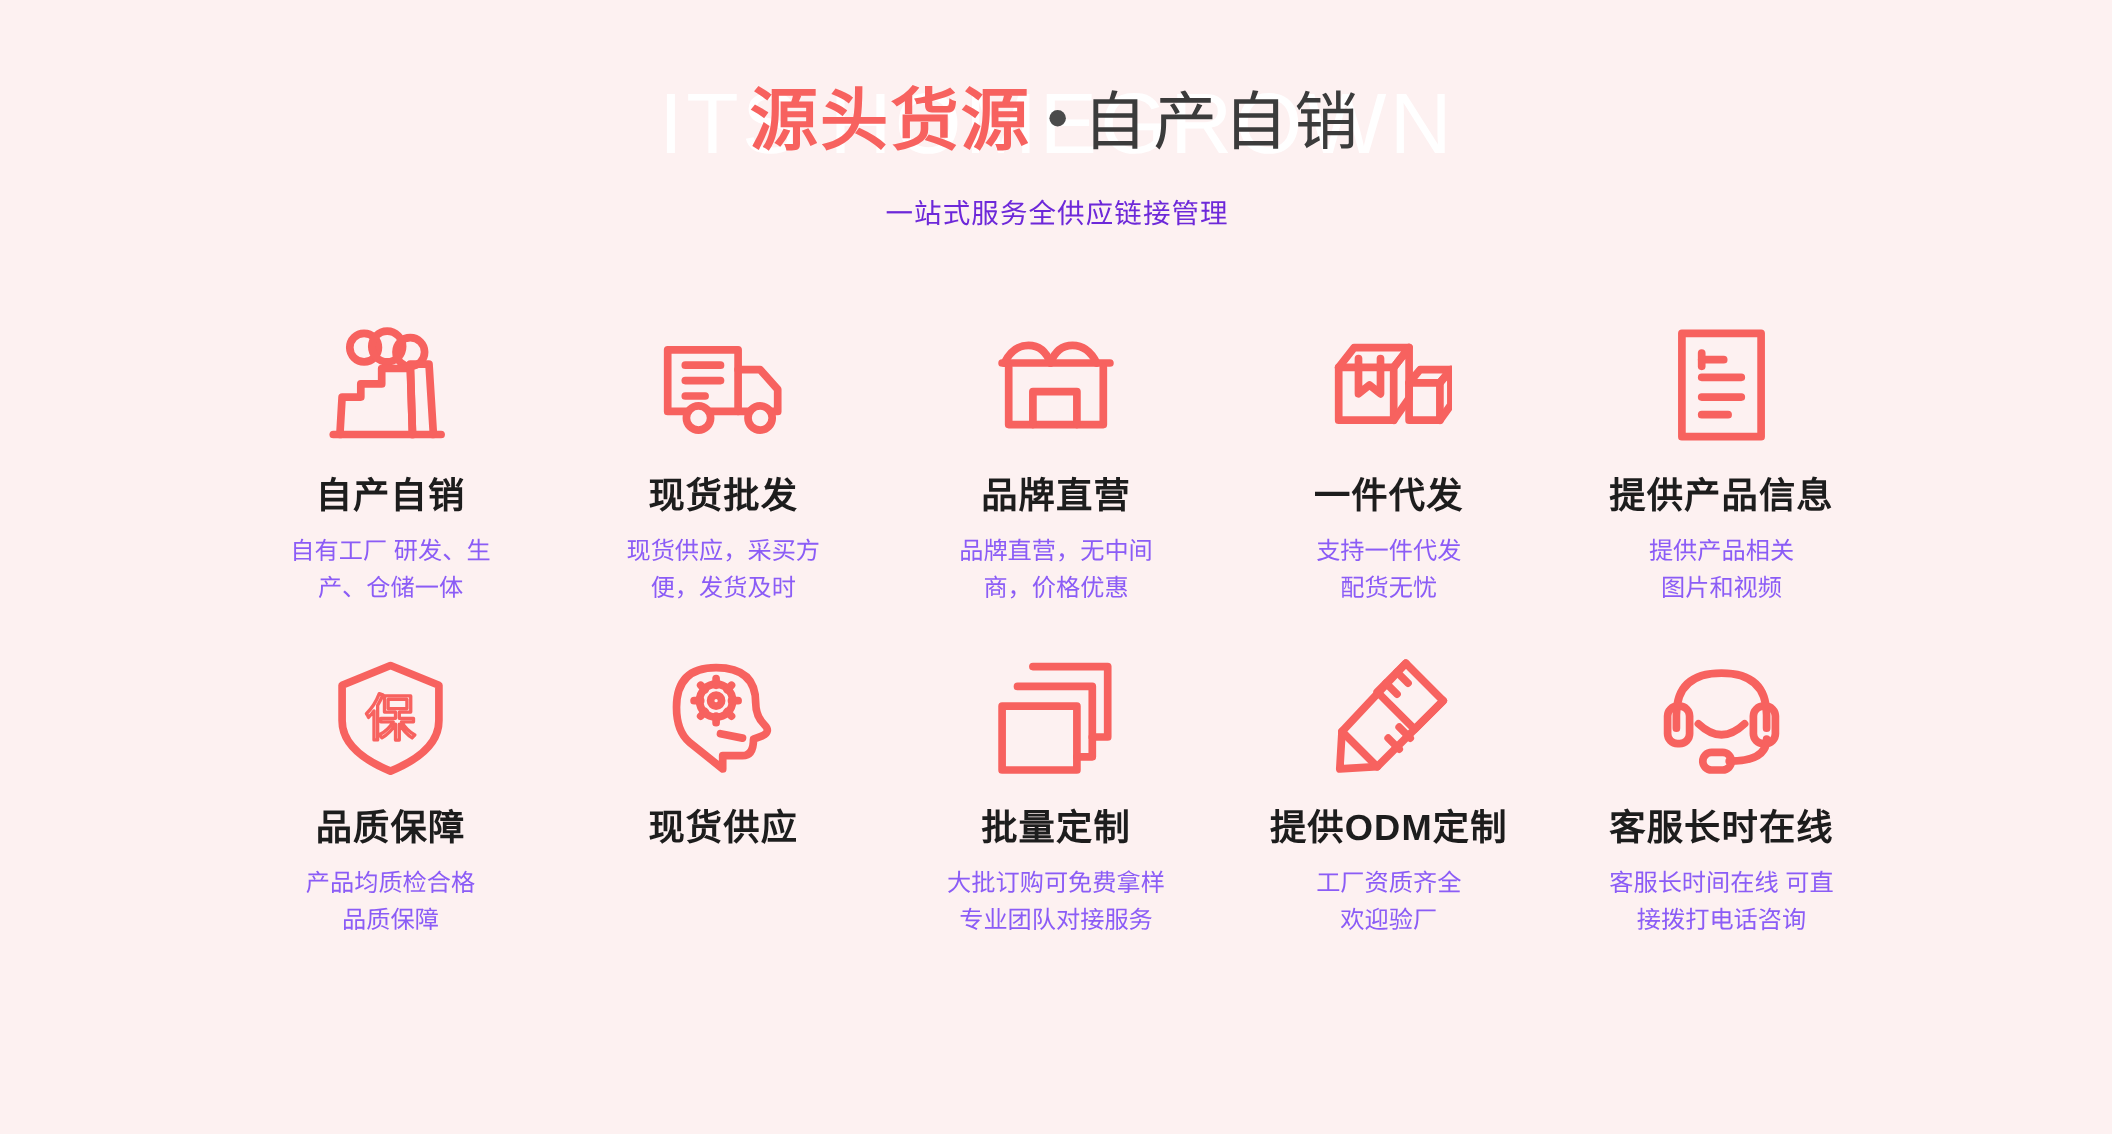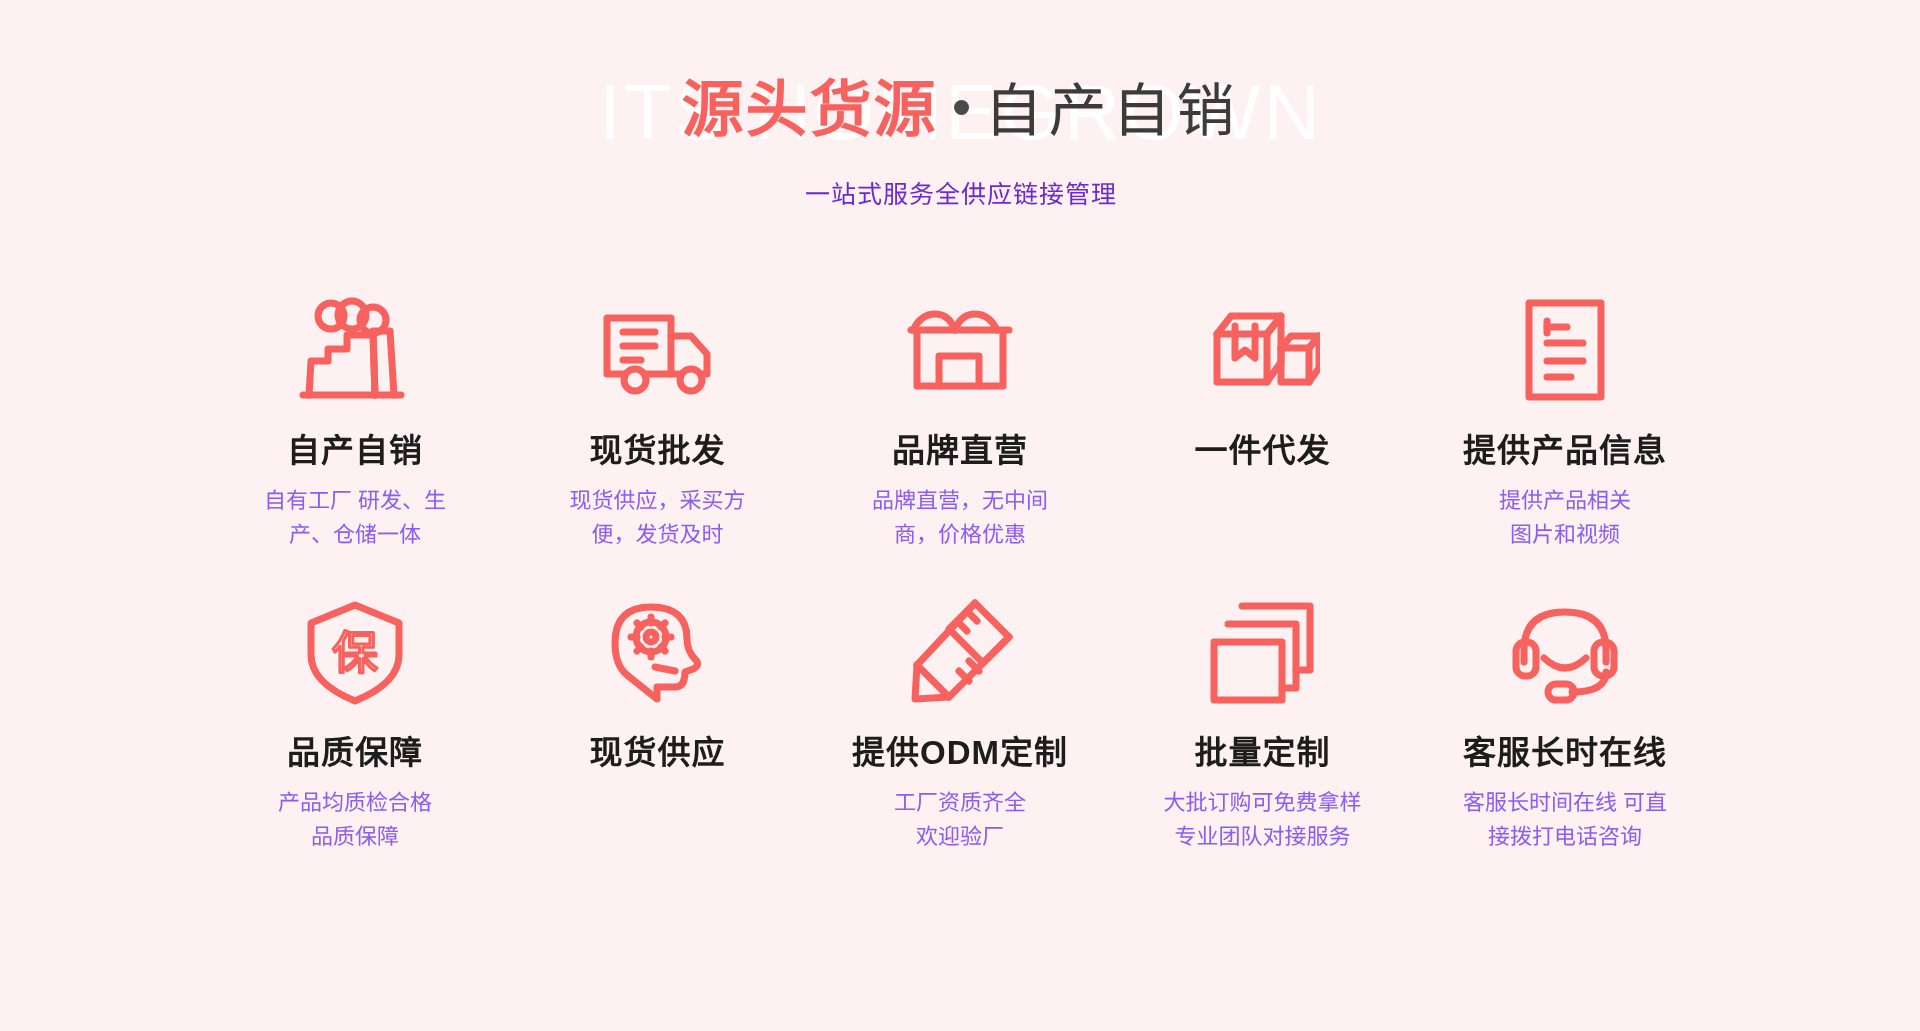--- a/index.html
+++ b/index.html
@@ -215,20 +215,22 @@
             <path d="M12 36 L12 84 L62 84 L62 36 Z"></path>
             <path d="M12 36 L26 18 L76 18 L62 36"></path>
             <path d="M62 36 L76 18 L76 64 L62 84"></path>
             <path d="M30 28 L30 60 L40 52 L50 60 L50 28"></path>
             <path d="M76 50 L76 84 L104 84 L104 50 Z"></path>
             <path d="M76 50 L86 38 L114 38 L104 50"></path>
             <path d="M104 50 L114 38 L114 70 L104 84"></path>
           </svg>
         </div>
         <div class="cell-title">一件代发</div>
+        <div class="cell-desc" style="white-space:pre-line;">支持一件代发
+配货无忧</div>
       </div>
 
       <div class="cell">
         <div class="icon-box">
           <svg width="100" height="110" viewBox="0 0 100 110" fill="none" stroke="#f7625f" stroke-width="7" stroke-linecap="round" stroke-linejoin="round">
             <path d="M14 8 L86 8 L86 102 L14 102 Z"></path>
             <path d="M32 32 L52 32 M32 48 L68 48 M32 66 L68 66 M32 82 L56 82"></path>
             <path d="M32 26 L32 38"></path>
           </svg>
         </div>
@@ -261,44 +263,44 @@
             <circle cx="48" cy="40" r="5"></circle>
             <path d="M48 20 L48 26 M48 54 L48 60 M28 40 L34 40 M62 40 L68 40 M34 26 L38 30 M58 50 L62 54 M62 26 L58 30 M38 50 L34 54"></path>
             <path d="M52 70 L72 74"></path>
           </svg>
         </div>
         <div class="cell-title">现货供应</div>
       </div>
 
       <div class="cell">
         <div class="icon-box">
+          <svg width="110" height="105" viewBox="0 0 110 105" fill="none" stroke="#f7625f" stroke-width="7" stroke-linecap="round" stroke-linejoin="round">
+            <path d="M34 6 L102 6 L102 70 L88 70"></path>
+            <path d="M20 24 L88 24 L88 88 L74 88"></path>
+            <path d="M6 42 L74 42 L74 100 L6 100 Z"></path>
+          </svg>
+        </div>
+        <div class="cell-title">批量定制</div>
+        <div class="cell-desc" style="white-space:pre-line;">大批订购可免费拿样
+专业团队对接服务</div>
+      </div>
+
+      <div class="cell">
+        <div class="icon-box">
           <svg width="110" height="110" viewBox="0 0 110 110" fill="none" stroke="#f7625f" stroke-width="7" stroke-linecap="round" stroke-linejoin="round">
             <path d="M70 6 L104 40 L44 100 L10 102 L12 68 Z"></path>
             <path d="M12 68 L44 100"></path>
             <path d="M70 6 L44 32 L78 66 L104 40"></path>
             <path d="M52 24 L62 34 M62 14 L72 24"></path>
             <path d="M54 74 L64 84 M64 64 L74 74"></path>
           </svg>
         </div>
         <div class="cell-title">提供ODM定制</div>
         <div class="cell-desc" style="white-space:pre-line;">工厂资质齐全
 欢迎验厂</div>
-      </div>
-
-      <div class="cell">
-        <div class="icon-box">
-          <svg width="110" height="105" viewBox="0 0 110 105" fill="none" stroke="#f7625f" stroke-width="7" stroke-linecap="round" stroke-linejoin="round">
-            <path d="M34 6 L102 6 L102 70 L88 70"></path>
-            <path d="M20 24 L88 24 L88 88 L74 88"></path>
-            <path d="M6 42 L74 42 L74 100 L6 100 Z"></path>
-          </svg>
-        </div>
-        <div class="cell-title">批量定制</div>
-        <div class="cell-desc" style="white-space:pre-line;">大批订购可免费拿样
-专业团队对接服务</div>
       </div>
 
       <div class="cell">
         <div class="icon-box">
           <svg width="110" height="105" viewBox="0 0 110 105" fill="none" stroke="#f7625f" stroke-width="7" stroke-linecap="round" stroke-linejoin="round">
             <path d="M14 62 L14 50 Q14 12 55 12 Q96 12 96 50 L96 62"></path>
             <rect x="6" y="42" width="20" height="34" rx="9"></rect>
             <rect x="84" y="42" width="20" height="34" rx="9"></rect>
             <path d="M96 72 Q96 92 62 92"></path>
             <rect x="38" y="84" width="26" height="16" rx="8"></rect>

